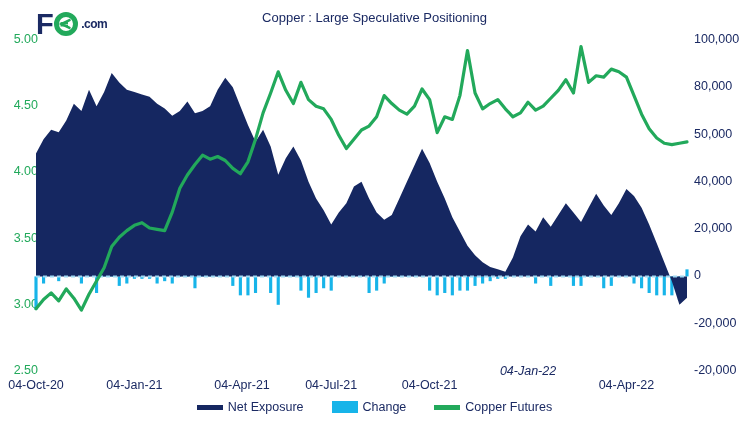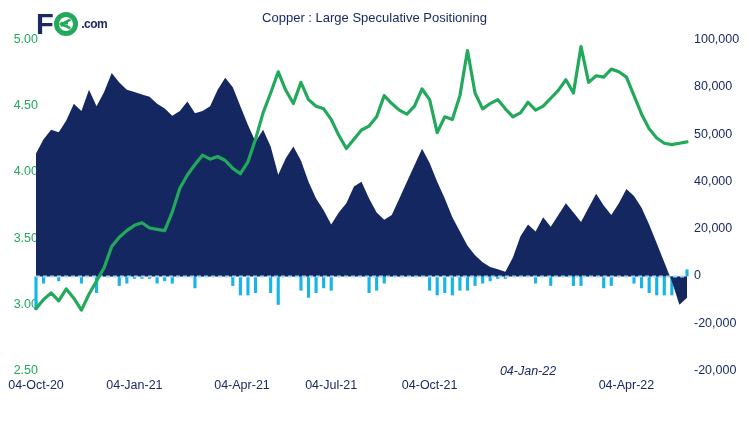--- a/index.html
+++ b/index.html
@@ -203,14 +203,28 @@
         <path d="M36.00 153.49 L43.57 139.30 L51.14 129.84 L58.71 132.21 L66.28 120.39 L73.85 103.84 L81.42 110.93 L88.99 89.65 L96.56 106.20 L104.13 92.01 L111.70 73.10 L119.27 82.56 L126.84 89.65 L134.41 92.01 L141.98 94.38 L149.55 96.74 L157.12 103.84 L164.69 108.56 L172.26 115.66 L179.83 110.93 L187.40 101.47 L194.97 113.29 L202.53 110.93 L210.10 106.20 L217.67 89.65 L225.24 77.83 L232.81 87.29 L240.38 106.20 L247.95 125.11 L255.52 141.66 L263.09 129.84 L270.66 146.39 L278.23 174.76 L285.80 158.21 L293.37 146.39 L300.94 160.58 L308.51 181.86 L316.08 198.41 L323.65 210.23 L331.22 224.41 L338.79 212.59 L346.36 203.14 L353.93 186.59 L361.50 181.86 L369.07 198.41 L376.64 212.59 L384.21 219.69 L391.78 214.96 L399.35 198.41 L406.92 181.86 L414.49 165.31 L422.06 148.76 L429.63 162.94 L437.20 181.86 L444.77 198.41 L452.34 217.32 L459.91 231.51 L467.48 245.69 L475.05 255.15 L482.62 262.24 L490.19 266.97 L497.76 269.34 L505.33 271.70 L512.90 257.51 L520.47 236.24 L528.03 224.41 L535.60 231.51 L543.17 217.32 L550.74 226.78 L558.31 214.96 L565.88 203.14 L573.45 212.59 L581.02 222.05 L588.59 207.86 L596.16 193.68 L603.73 205.50 L611.30 214.96 L618.87 203.14 L626.44 188.95 L634.01 196.04 L641.58 207.86 L649.15 224.41 L656.72 243.33 L664.29 262.24 L671.86 281.16 L679.43 304.80 L687.00 297.71 L687.00 276.43 L36.00 276.43 Z" fill="#152761"></path>
       </g>
     <g id="g-zero">
         <line x1="36" x2="687" y1="276.42857142857144" y2="276.42857142857144" stroke="#9fd8f2" stroke-width="2" stroke-dasharray="4 3"></line>
       </g>
     <g id="g-line">
         <path d="M36.00 308.77 L43.57 299.50 L51.14 292.88 L58.71 300.83 L66.28 288.91 L73.85 298.18 L81.42 310.10 L88.99 294.21 L96.56 280.97 L104.13 267.73 L111.70 246.54 L119.27 237.28 L126.84 230.66 L134.41 225.36 L141.98 222.71 L149.55 228.01 L157.12 229.33 L164.69 230.66 L172.26 212.12 L179.83 188.29 L187.40 175.05 L194.97 164.46 L202.53 155.19 L210.10 159.16 L217.67 156.51 L225.24 160.48 L232.81 168.43 L240.38 173.72 L247.95 161.81 L255.52 139.30 L263.09 112.82 L270.66 92.96 L278.23 71.78 L285.80 90.31 L293.37 103.55 L300.94 82.37 L308.51 99.58 L316.08 106.20 L323.65 108.85 L331.22 119.44 L338.79 135.33 L346.36 148.57 L353.93 139.30 L361.50 130.03 L369.07 126.06 L376.64 116.79 L384.21 95.61 L391.78 103.55 L399.35 110.17 L406.92 114.14 L414.49 106.20 L422.06 88.99 L429.63 99.58 L437.20 132.68 L444.77 116.79 L452.34 119.44 L459.91 95.61 L467.48 50.59 L475.05 92.96 L482.62 108.85 L490.19 103.55 L497.76 99.58 L505.33 108.85 L512.90 116.79 L520.47 112.82 L528.03 102.23 L535.60 110.17 L543.17 106.20 L550.74 98.26 L558.31 90.31 L565.88 79.72 L573.45 92.96 L581.02 46.62 L588.59 82.37 L596.16 75.75 L603.73 77.07 L611.30 69.13 L618.87 71.78 L626.44 77.07 L634.01 95.61 L641.58 114.14 L649.15 128.71 L656.72 137.98 L664.29 143.27 L671.86 144.60 L679.43 143.27 L687.00 141.95 " fill="none" stroke="#22a95b" stroke-width="3.2" stroke-linejoin="round" stroke-linecap="round"></path>
       </g>
   </svg>
 
+  <div id="legend">
+      <div class="legend-item">
+        <span class="swatch-line" style="background: rgb(21, 39, 97);"></span>
+        <span class="legend-text">Net Exposure</span>
+      </div>
+      <div class="legend-item">
+        <span class="swatch-box" style="background: rgb(23, 180, 233);"></span>
+        <span class="legend-text">Change</span>
+      </div>
+      <div class="legend-item">
+        <span class="swatch-line" style="background: rgb(34, 169, 91);"></span>
+        <span class="legend-text">Copper Futures</span>
+      </div>
+    </div>
 
 </div>
 
 </body></html>

